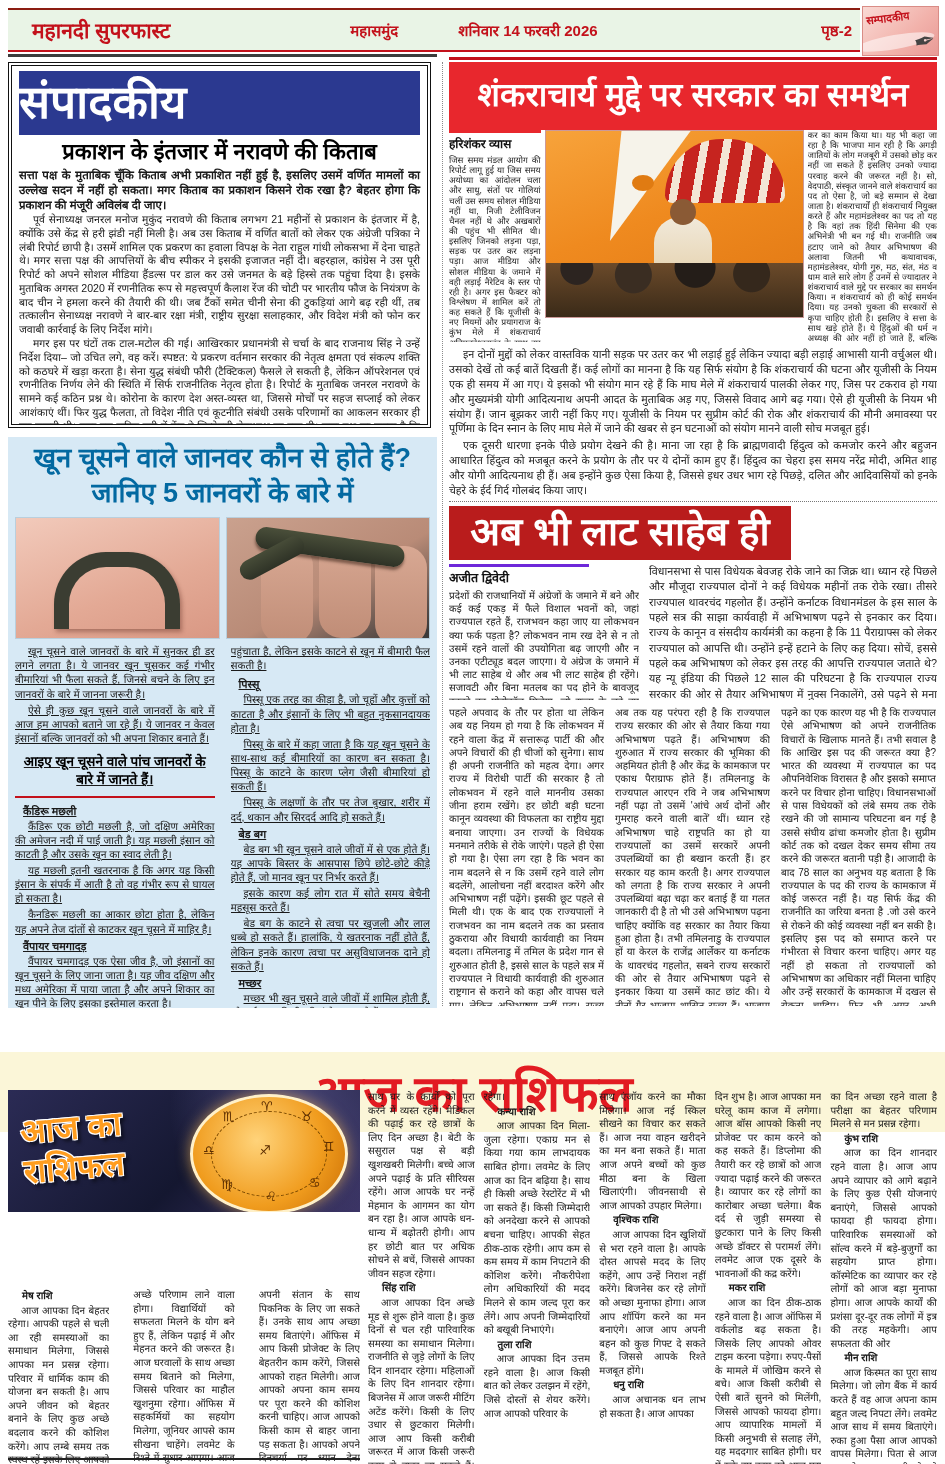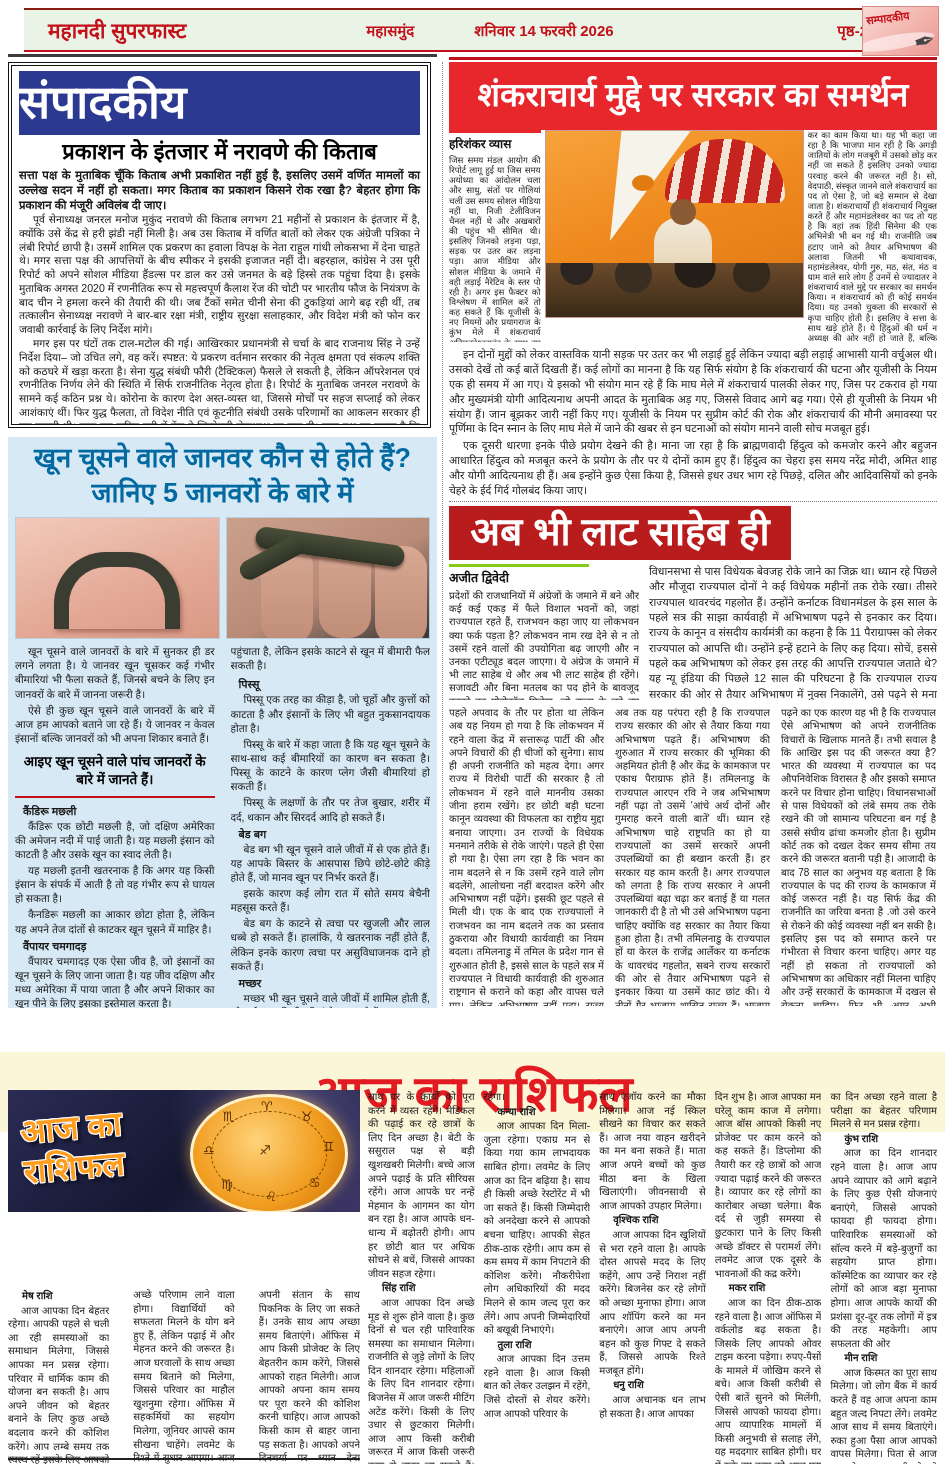--- a/index.html
+++ b/index.html
@@ -3,21 +3,21 @@
 <meta charset="utf-8">
 <style>
   html,body{margin:0;padding:0;background:#fff;}
   #page{position:relative;width:945px;height:1464px;overflow:hidden;background:#fff;
         font-family:"Liberation Sans","DejaVu Sans",sans-serif;color:#1a1a1a;}
   .abs{position:absolute;}
   .jt{text-align:justify;}
   p{margin:0 0 4px 0;}
 
   
-  .hdr{left:24px;top:8px;width:852px;height:40px;background:#e9f4e6;
+  .hdr{left:8px;top:8px;width:852px;height:40px;background:#e9f4e6;
        border-top:2px solid #8c1d12;border-bottom:2px solid #c3111b;
        display:flex;align-items:center;color:#c3111b;font-weight:bold;}
   .hdr .paper{font-size:21px;margin-left:24px;}
   .hdr .city{font-size:15px;margin-left:180px;}
   .hdr .date{font-size:15px;margin-left:60px;}
   .hdr .pageno{font-size:15px;margin-left:auto;margin-right:8px;}
   .logo{left:862px;top:6px;width:75px;height:48px;background:linear-gradient(135deg,#f9d9d4,#f2b2ab 60%,#e89a96);
         border:1px solid #d98c86;overflow:hidden;}
   .logo .lt{position:absolute;left:3px;top:3px;font-size:11px;color:#c3111b;font-weight:bold;
             transform:rotate(-7deg);white-space:nowrap;}
@@ -45,21 +45,21 @@
   .photo{width:204px;height:120px;position:relative;overflow:hidden;border:1px solid #b9cfdd;}
   .photo1{background:linear-gradient(160deg,#f2cabb,#e3a995 60%,#d99884);}
   .leech-arch{position:absolute;left:38px;top:34px;width:96px;height:62px;border:15px solid #3b3d32;
               border-bottom:none;border-radius:52px 52px 0 0;box-shadow:2px 3px 4px rgba(90,40,30,.4);}
   .photo2{background:linear-gradient(150deg,#caa18e,#b98b77 55%,#3c3a3a 96%);}
   .finger{position:absolute;width:52px;height:100px;border-radius:22px;background:linear-gradient(#d8a893,#c08d77);}
   .leech-bar{position:absolute;left:28px;top:18px;width:150px;height:22px;border-radius:12px;
              background:linear-gradient(#4a4f3a,#2e3226);transform:rotate(8deg);box-shadow:0 3px 3px rgba(40,20,10,.5);}
   .leech-bar2{position:absolute;left:10px;top:30px;width:70px;height:20px;border-radius:12px;
              background:linear-gradient(#474c38,#2e3226);transform:rotate(-28deg);}
-  .bcols{display:flex;gap:16px;}
+  .bcols{display:flex;gap:16px;text-decoration:underline;}
   .bcol{width:203px;font-size:10.4px;line-height:1.36;overflow:hidden;height:414px;}
   .bp{text-indent:13px;margin-bottom:2px;}
   .bsub{font-weight:bold;font-size:13.5px;text-align:center;line-height:1.35;
         border-bottom:2px solid #c3111b;padding:3px 0 6px 0;margin:4px 0 6px 0;color:#000;}
   .bh{font-weight:bold;font-size:11px;margin:2px 0 1px 8px;}
 
   
   .shank{left:449px;top:62px;width:488px;height:438px;overflow:hidden;}
   .shbar{background:#e8272d;color:#fff;font-weight:bold;font-size:33px;text-align:center;
          line-height:66px;height:68px;}
@@ -88,21 +88,21 @@
   .shright{width:130px;margin-left:4px;overflow:hidden;}
   .shwide{margin-top:5px;font-size:10.8px;line-height:1.38;height:166px;overflow:hidden;}
   .shwide p{text-indent:14px;margin-bottom:2px;}
 
   
   .laat{left:449px;top:501px;width:488px;height:507px;border-top:1px dotted #777;overflow:hidden;padding-top:4px;box-sizing:border-box;}
   .laatbar{background:#b91c1c;color:#fff;font-weight:bold;font-size:39px;text-align:center;
            line-height:52px;height:54px;width:342px;}
   .laatrow1{display:flex;margin-top:4px;height:136px;overflow:hidden;}
   .laatc1{width:190px;margin-right:10px;overflow:hidden;}
-  .laatby{font-weight:bold;font-size:12.5px;border-top:3px solid #84cc16;width:140px;
+  .laatby{font-weight:bold;font-size:12.5px;border-top:3px solid #6d28d9;width:140px;
           padding-top:2px;margin-bottom:3px;color:#111;}
   .laatt{font-size:10px;line-height:1.32;}
   .laatwide{flex:1;font-size:10.8px;line-height:1.42;overflow:hidden;}
   .laatrow2{display:flex;gap:11px;margin-top:6px;height:300px;overflow:hidden;}
   .laatcol{width:155px;font-size:10px;line-height:1.33;overflow:hidden;}
 
   
   .rfband{left:0;top:1008px;width:945px;height:80px;background:#fbf6d8;
           display:flex;align-items:center;justify-content:center;margin-top:44px;}
   .rftitle{color:#e21b22;font-weight:bold;font-size:50px;}

